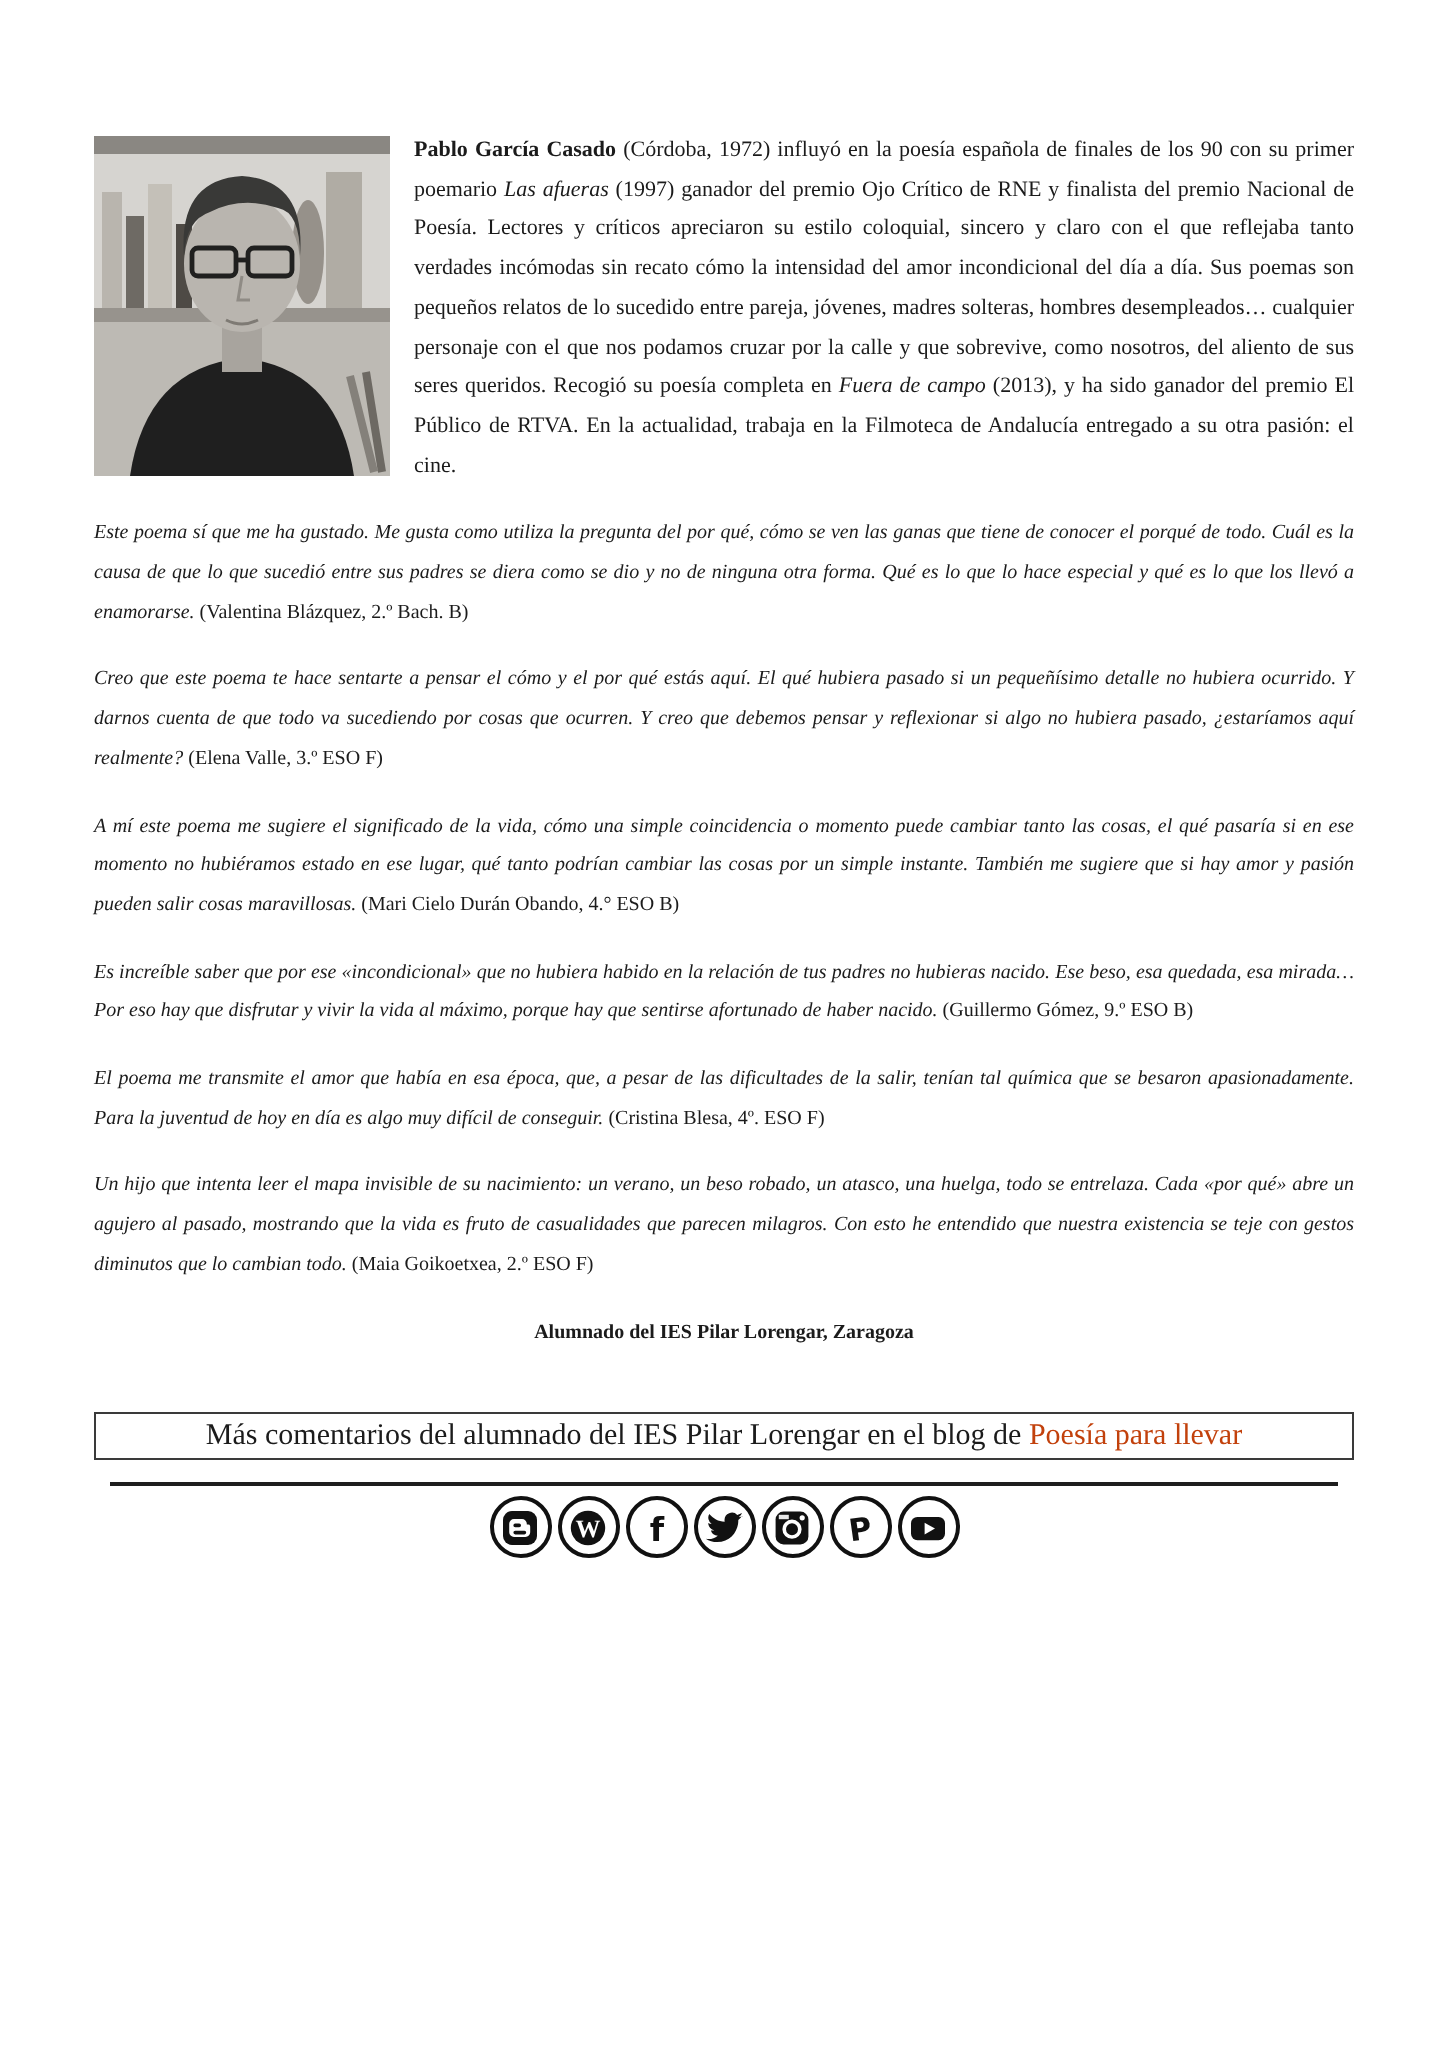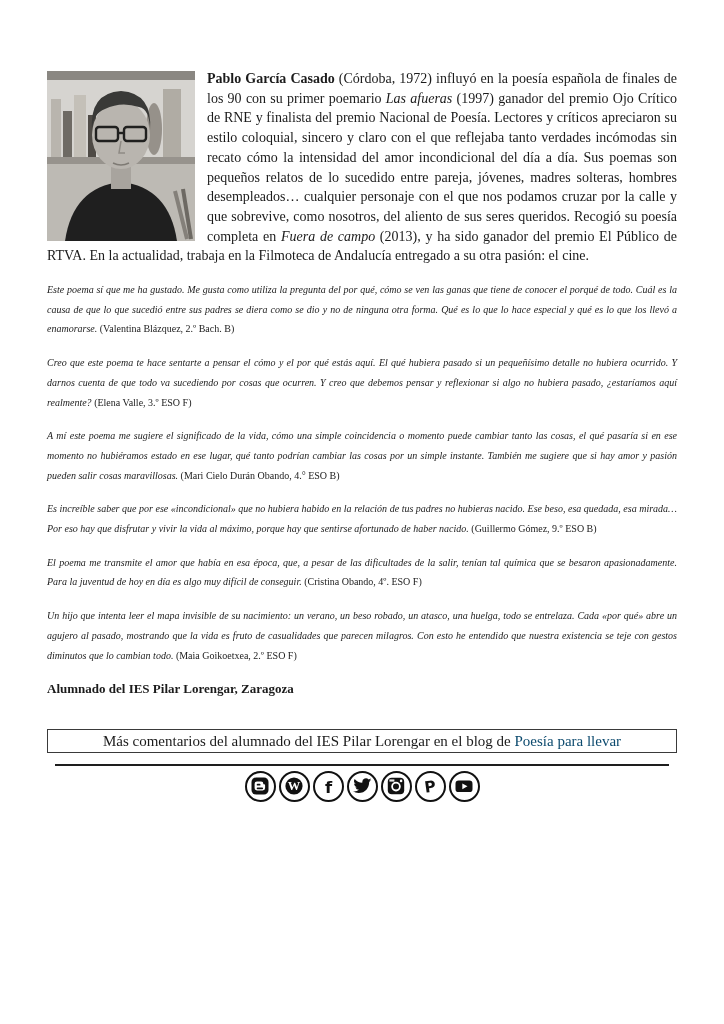--- a/index.html
+++ b/index.html
@@ -7,50 +7,50 @@
     position:relative;
     width:724px;height:1024px;
     background:#ffffff;
     box-sizing:border-box;
     padding:55px 47px 0 47px;
     font-family:"Liberation Serif", serif;
     color:#1b1b1b;
     overflow:hidden;
   }
   .bio{
-    font-size:14px;line-height:19.7px;
+    font-size:11px;line-height:19.7px;
     text-align:justify;
   }
   .photo-wrap{
     float:left;width:148px;height:170px;
     margin:2px 12px 0 0;
   }
   .photo-wrap svg{display:block;width:148px;height:170px;}
   .bold-name{font-weight:bold;}
   .it{font-style:italic;}
   .comment{
     margin:14px 0 0 0;
     font-size:10px;line-height:19.7px;
     text-align:justify;
   }
   .comment .quote{font-style:italic;}
   .comment .attr{font-style:normal;}
   .signature{
     margin-top:14px;
-    text-align:left;font-weight:bold;
-    font-size:13px;line-height:19.7px;
+    text-align:center;font-weight:bold;
+    font-size:10px;line-height:19.7px;
   }
   .more-box{
     margin-top:30px;
     border:1px solid #3a3a3a;
     text-align:center;
     font-size:15px;line-height:20px;
     padding:1px 4px;
   }
-  .more-box .blog-link{color:#0c4a6e;text-decoration:none;cursor:pointer;}
+  .more-box .blog-link{color:#c2410c;text-decoration:none;cursor:pointer;}
   .rule{
     margin:11px 8px 0 8px;
     border:none;border-top:2px solid #1e1e1e;
   }
   .footer-line{
     margin-top:7px;
     text-align:center;
     font-family:"DejaVu Sans", sans-serif;
     font-size:13px;letter-spacing:0.3px;color:#111;
   }
@@ -111,21 +111,21 @@
 
   <p class="comment">
     <span class="quote">A mí este poema me sugiere el significado de la vida, cómo una simple coincidencia o momento puede cambiar tanto las cosas, el qué pasaría si en ese momento no hubiéramos estado en ese lugar, qué tanto podrían cambiar las cosas por un simple instante. También me sugiere que si hay amor y pasión pueden salir cosas maravillosas.</span><span class="attr"> (Mari Cielo Durán Obando, 4.° ESO B)</span>
   </p>
 
   <p class="comment">
     <span class="quote">Es increíble saber que por ese «incondicional» que no hubiera habido en la relación de tus padres no hubieras nacido. Ese beso, esa quedada, esa mirada… Por eso hay que disfrutar y vivir la vida al máximo, porque hay que sentirse afortunado de haber nacido.</span><span class="attr"> (Guillermo Gómez, 9.º ESO B)</span>
   </p>
 
   <p class="comment">
-    <span class="quote">El poema me transmite el amor que había en esa época, que, a pesar de las dificultades de la salir, tenían tal química que se besaron apasionadamente. Para la juventud de hoy en día es algo muy difícil de conseguir.</span><span class="attr"> (Cristina Obando, 4º. ESO F)</span>
+    <span class="quote">El poema me transmite el amor que había en esa época, que, a pesar de las dificultades de la salir, tenían tal química que se besaron apasionadamente. Para la juventud de hoy en día es algo muy difícil de conseguir.</span><span class="attr"> (Cristina Blesa, 4º. ESO F)</span>
   </p>
 
   <p class="comment">
     <span class="quote">Un hijo que intenta leer el mapa invisible de su nacimiento: un verano, un beso robado, un atasco, una huelga, todo se entrelaza. Cada «por qué» abre un agujero al pasado, mostrando que la vida es fruto de casualidades que parecen milagros. Con esto he entendido que nuestra existencia se teje con gestos diminutos que lo cambian todo.</span><span class="attr"> (Maia Goikoetxea, 2.º ESO F)</span>
   </p>
 
   <p class="signature">Alumnado del IES Pilar Lorengar, Zaragoza</p>
 
   <div class="more-box">
     <span>Más comentarios del alumnado del IES Pilar Lorengar en el blog de </span><a class="blog-link">Poesía para llevar</a>

